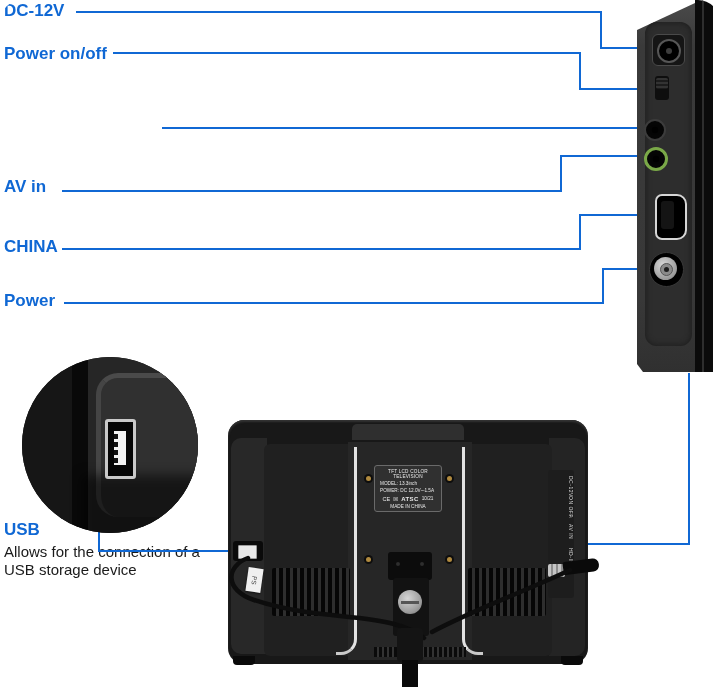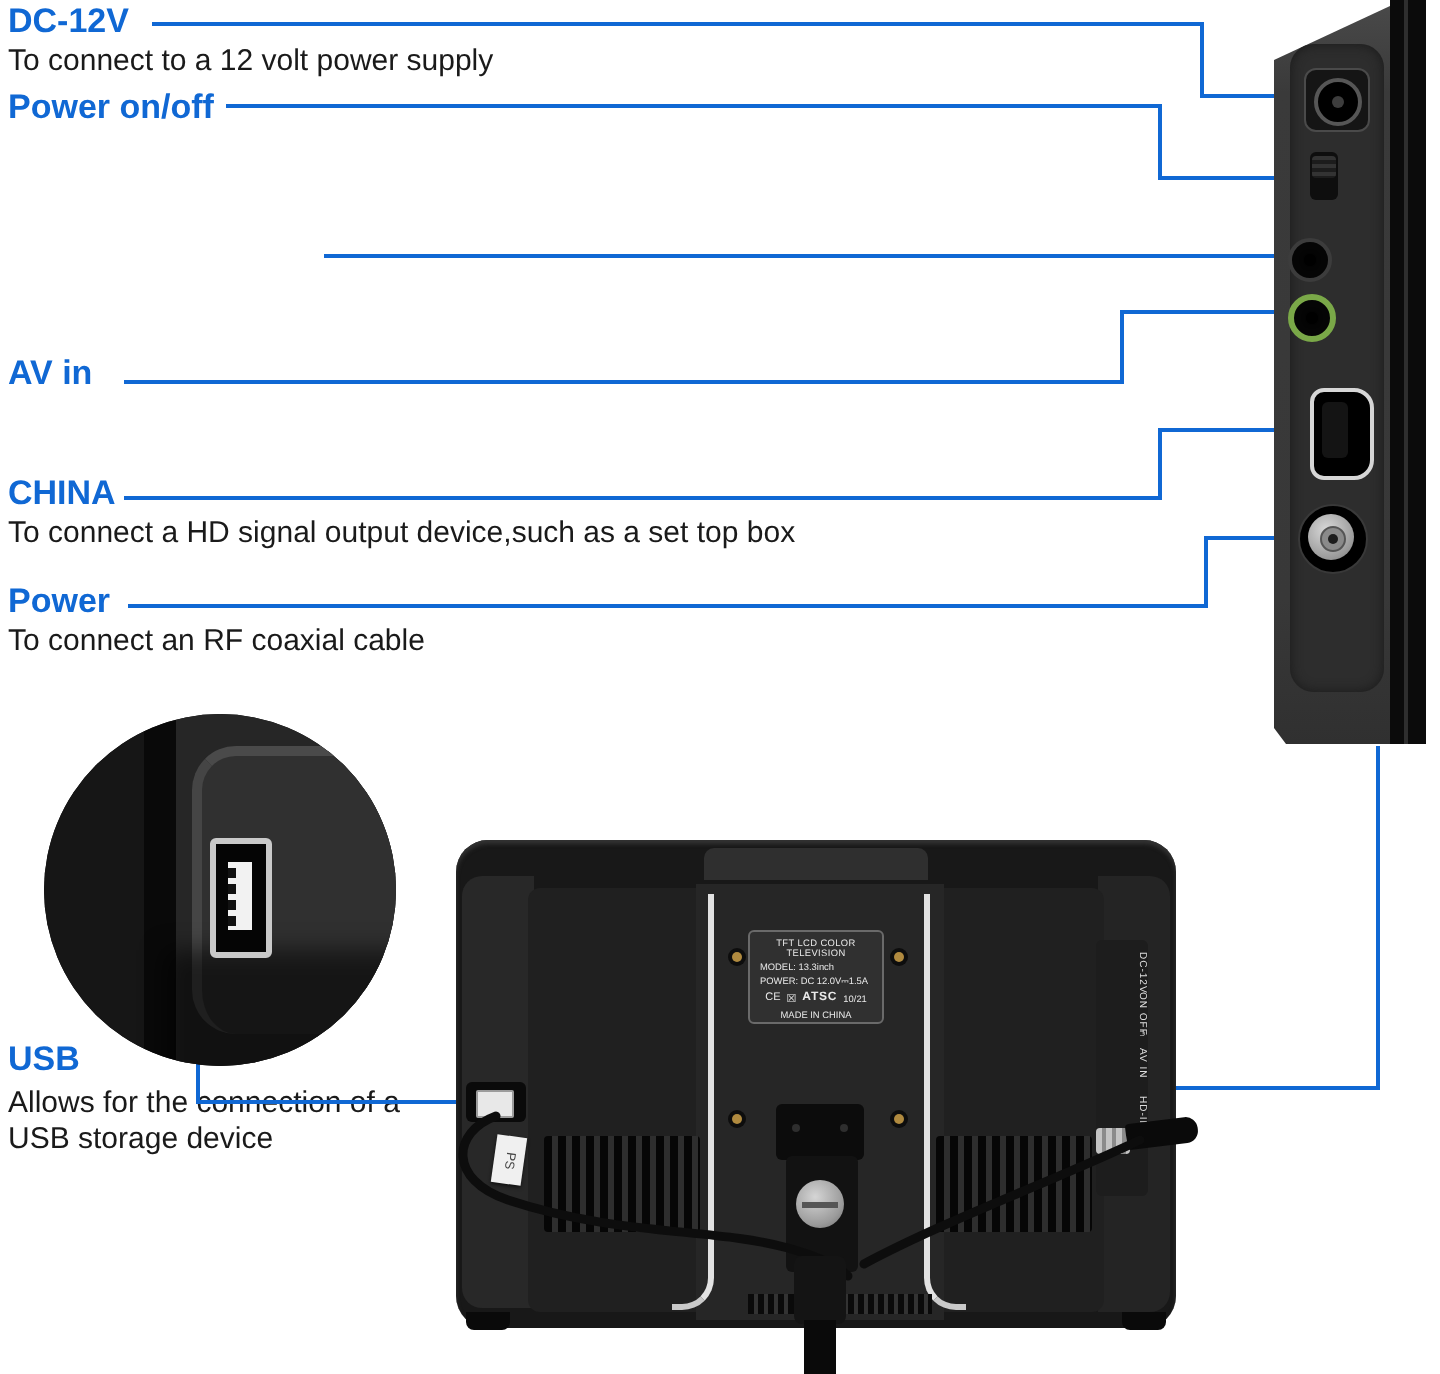--- a/index.html
+++ b/index.html
@@ -1,19 +1,19 @@
 <!DOCTYPE html>
 <html style="--accent: #1068d4;"><head>
 <meta charset="utf-8">
 <style>
   :root { --accent:#1068d4; }
   html,body { margin:0; padding:0; background:#fff; }
   .canvas {
     position:relative; width:720px; height:687px; background:#fff;
-    font-family:"Liberation Sans", sans-serif; overflow:hidden;
+    font-family:"Liberation Sans", sans-serif; overflow:hidden;border-radius:22px;
   }
   .callout-title { position:absolute; font-size:17px; font-weight:700; color:var(--accent); white-space:nowrap; }
   .callout-desc  { position:absolute; font-size:15px; color:#1a1a1a; line-height:1.22; }
   .ln { position:absolute; background:var(--accent); }
   .lh { height:2px; } .lv { width:2px; }
   .blue-rect { position:absolute; border:2px solid var(--accent); background:transparent; }
 
   
   .side-panel { position:absolute; left:605px; top:0; width:115px; height:378px; }
   .sp-body { position:absolute; left:32px; top:0; width:58px; height:372px;
@@ -111,32 +111,29 @@
   .uc-contact { position:absolute; left:92px; width:4px; height:5px; background:#111; }
 
   .usb-desc { width:215px; }
 </style>
 </head>
 <body>
 
 <div class="canvas">
 
   <div class="callout-title" style="left:4px;top:1px">DC-12V</div>
-  <div class="callout-desc" style="left:4px;top:22px">To connect to a 12 volt power supply</div>
 
   <div class="callout-title" style="left:4px;top:44px">Power on/off</div>
 
 
   <div class="callout-title" style="left:4px;top:177px">AV in</div>
 
   <div class="callout-title" style="left:4px;top:237px">CHINA</div>
-  <div class="callout-desc" style="left:4px;top:258px">To connect a HD signal output device,such as a set top box</div>
 
   <div class="callout-title" style="left:4px;top:291px">Power</div>
-  <div class="callout-desc" style="left:4px;top:312px">To connect an RF coaxial cable</div>
 
   <div class="callout-title" style="left:4px;top:520px">USB</div>
   <div class="callout-desc usb-desc" style="left:4px;top:543px">Allows for the connection of a USB storage device</div>
 
   <div class="ln lh" style="left:76px;top:11px;width:526px"></div>
   <div class="ln lv" style="left:600px;top:11px;height:38px"></div>
   <div class="ln lh" style="left:600px;top:47px;width:57px"></div>
 
   <div class="ln lh" style="left:113px;top:52px;width:468px"></div>
   <div class="ln lv" style="left:579px;top:52px;height:38px"></div>

